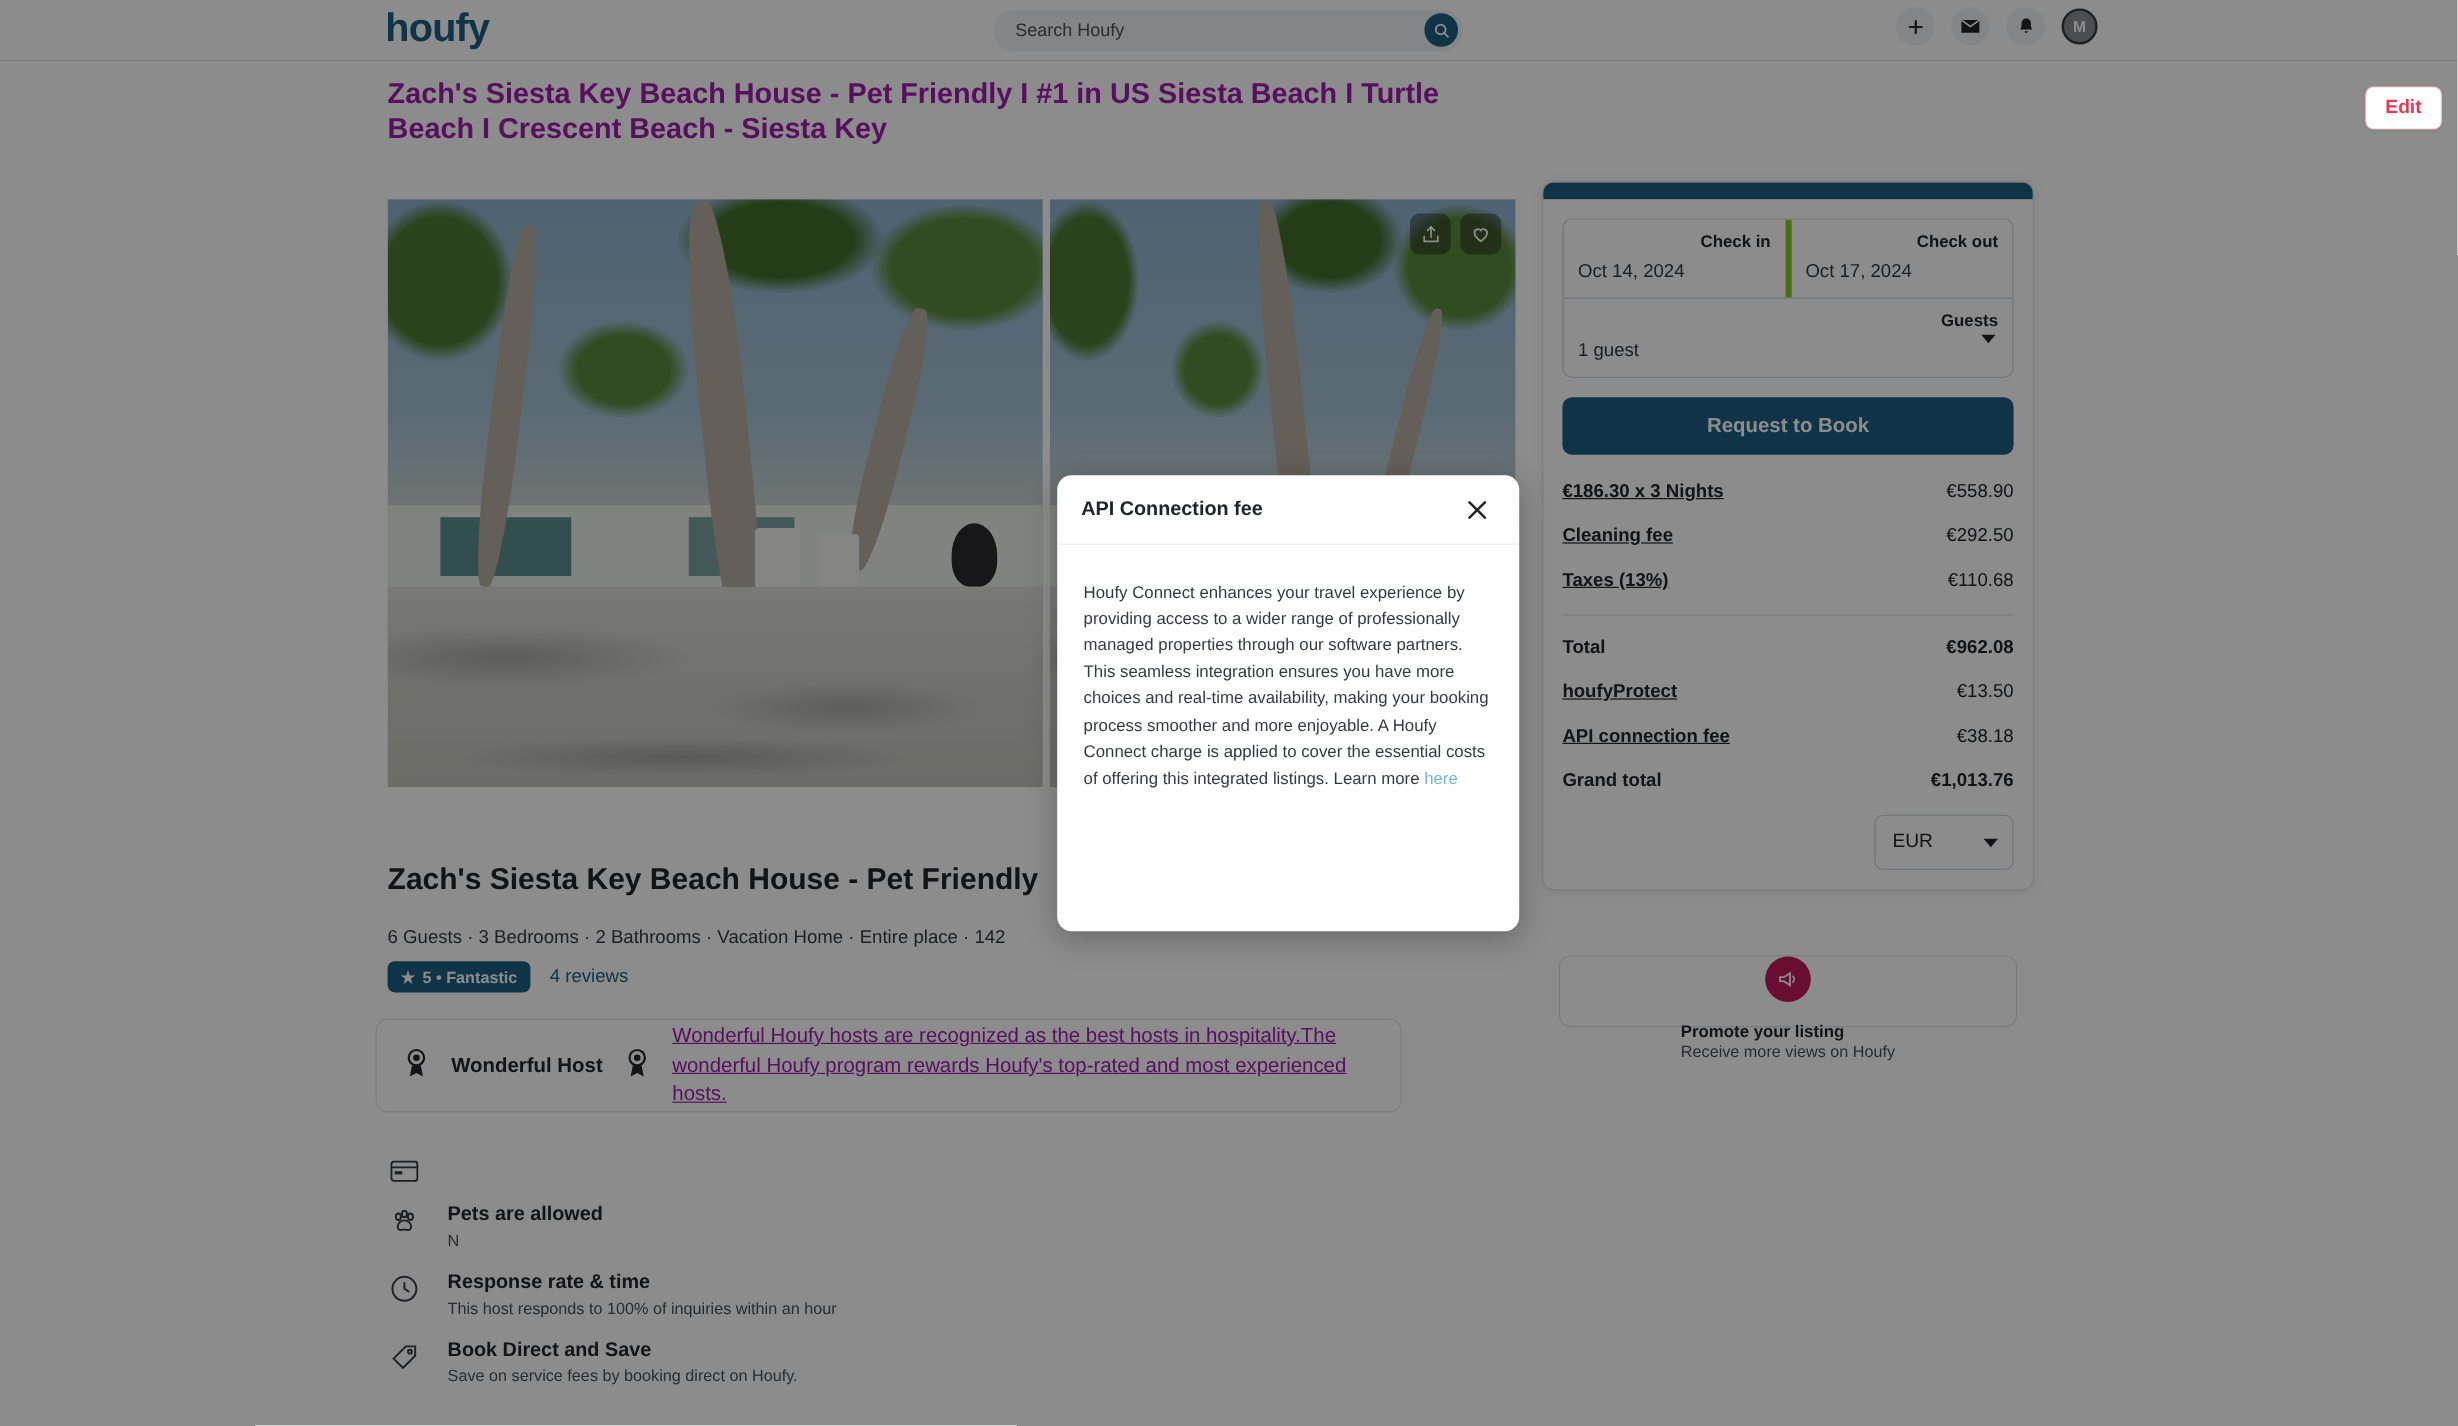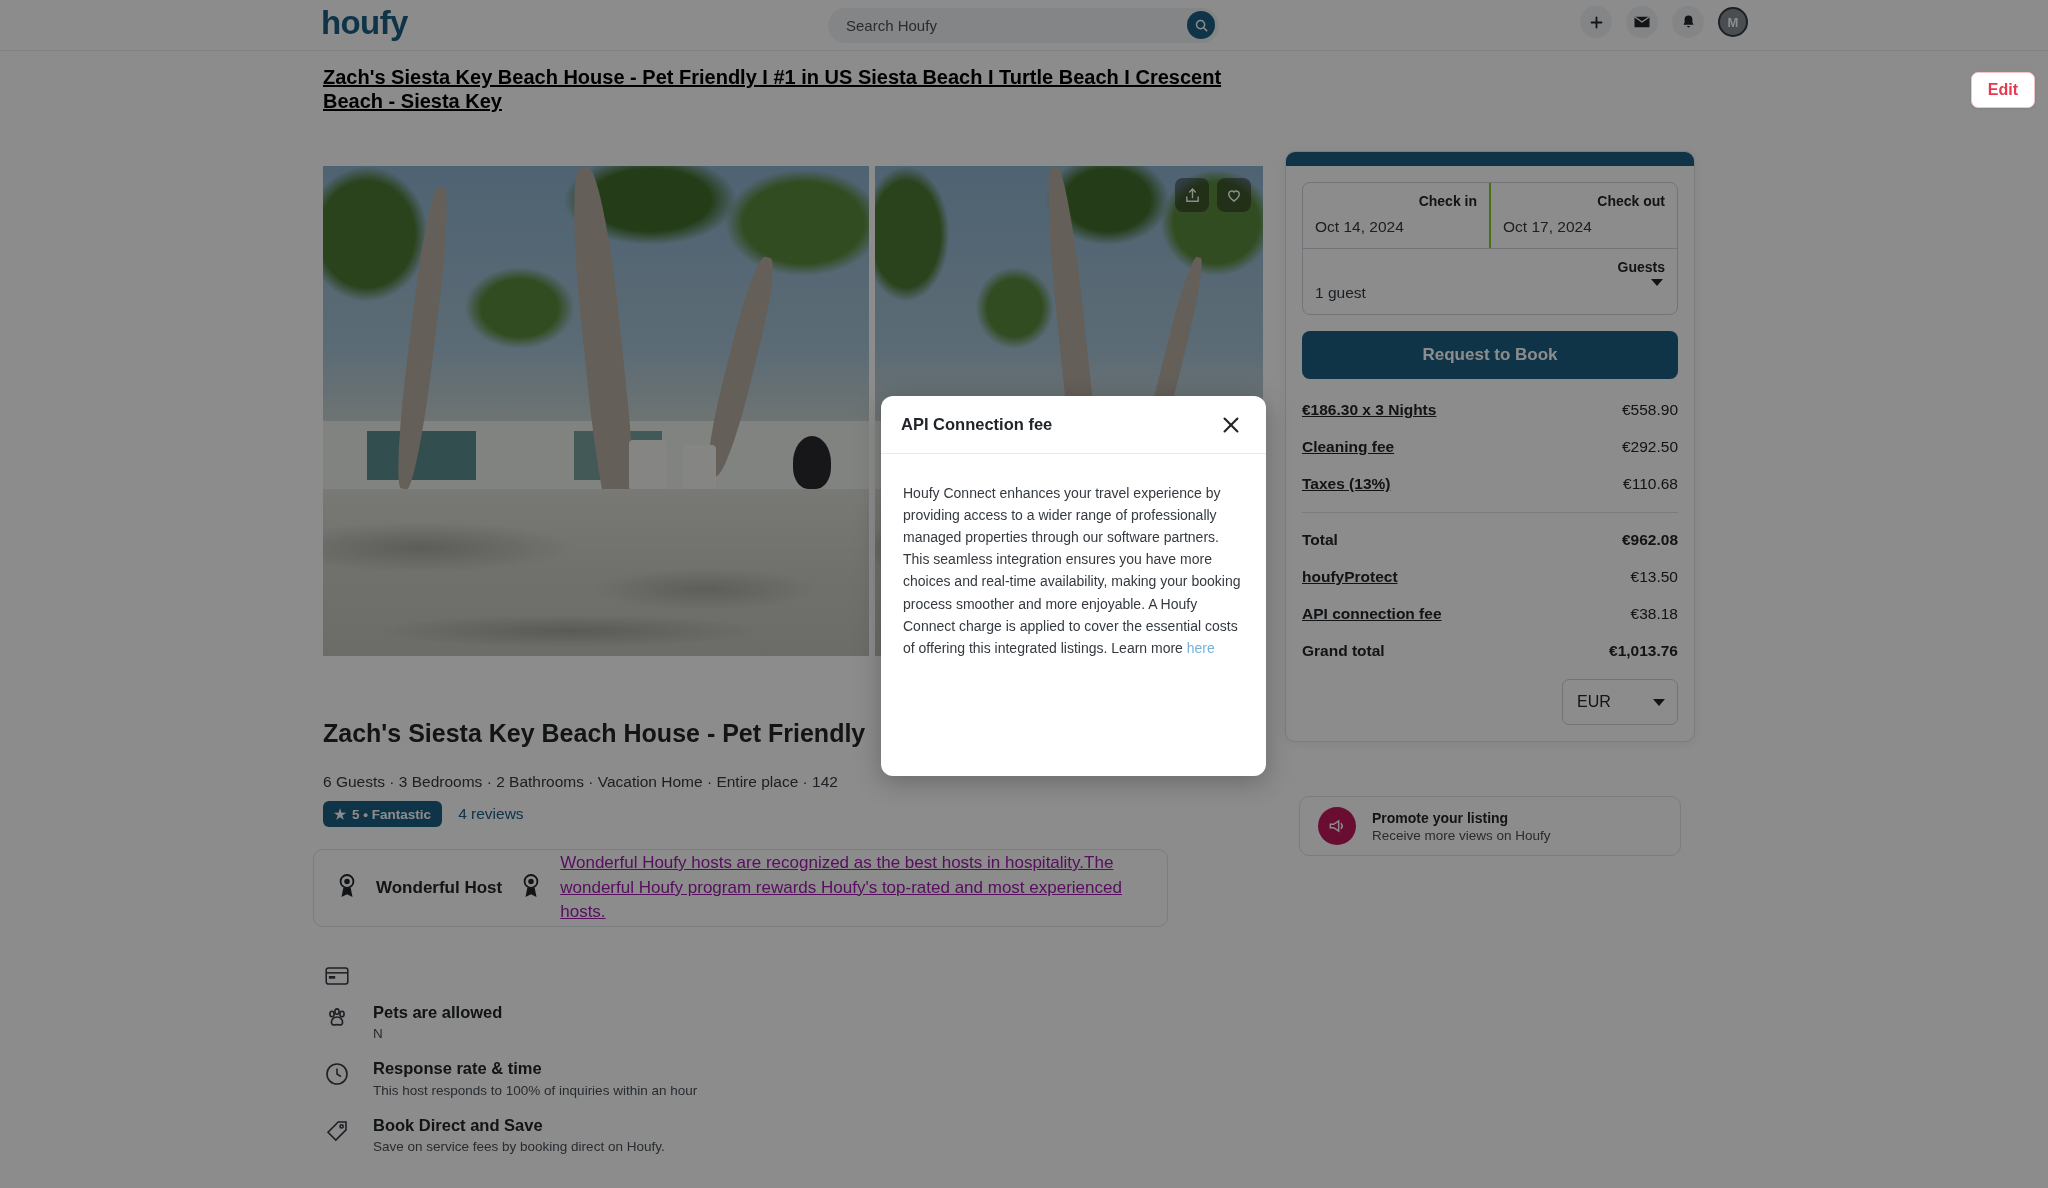--- a/index.html
+++ b/index.html
@@ -70,21 +70,21 @@
     border: 1px solid #f1c4c9; border-radius: 7px;
     padding: 8px 16px; font-size: 16px; font-weight: 700;
     font-family: inherit; cursor: pointer; z-index: 600;
     box-shadow: 0 1px 3px rgba(0,0,0,.08);
   }
 
   
   .content { position: absolute; top: 51px; left: 0; width: 2048px; }
   .page-title {
     position: absolute; left: 323px; top: 14px; width: 900px;
-    font-size: 20px; font-weight: 700; color: #000000; line-height: 1.2; text-decoration: underline;
+    font-size: 24px; font-weight: 700; color: #a21caf; line-height: 1.2;
   }
 
   
   .gallery { position: absolute; left: 323px; top: 115px; width: 940px; height: 490px; display: flex; gap: 6px; }
   .photo { position: relative; overflow: hidden; }
   .photo-main { width: 546px; height: 490px; }
   .photo-side { width: 388px; height: 490px; }
   .ph-sky { position:absolute; inset:0; background: linear-gradient(#8fb4cf 0%, #a8c4d6 38%, #cfd6cf 55%, #e3e3de 100%); }
   .ph-bldg { position:absolute; left:0; right:0; top:52%; height:14%; background:#eceee9; }
   .ph-bldg2 { position:absolute; left:8%; top:54%; width:20%; height:10%; background:#2f6f70; opacity:.75; }
@@ -152,21 +152,21 @@
     box-shadow: 0 2px 10px rgba(0,0,0,.07);
     overflow:hidden;
   }
   .book-bar { height:14px; background:#1c6083; }
   .book-inner { padding:16px; }
   .date-grid {
     border:1px solid #ced4da; border-radius:8px; overflow:hidden;
   }
   .date-row { display:flex; }
   .date-cell { flex:1; padding:10px 12px 12px; }
-  .date-cell + .date-cell { border-left:2px solid #84cc16; }
+  .date-cell + .date-cell { border-left:5px solid #84cc16; }
   .fld-lbl { font-size:14px; font-weight:700; color:#212529;text-align:right; }
   .fld-val { font-size:15.5px; color:#343a40; margin-top:9px; }
   .guest-row { border-top:1px solid #ced4da; padding:10px 12px 12px; position:relative; cursor:pointer; }
   .caret { position:absolute; right:14px; top:30px; width:0; height:0;
            border-left:6px solid transparent; border-right:6px solid transparent; border-top:7px solid #212529; }
   .btn-book {
     width:100%; margin-top:16px; height:48px; border:0; border-radius:8px;
     background:#1c6083; color:#fff; font-size:17px; font-weight:700;
     font-family:inherit; cursor:pointer;
   }
@@ -182,21 +182,21 @@
     width:116px; height:46px; border:1px solid #ced4da; border-radius:7px;
     display:flex; align-items:center; padding:0 14px; position:relative;
     font-size:16px; color:#212529; cursor:pointer;
   }
   .cur-sel .caret2 { position:absolute; right:12px; top:19px; width:0;height:0;
     border-left:6px solid transparent;border-right:6px solid transparent;border-top:7px solid #212529; }
 
   .promo-card {
     position:absolute; left:1299px; top:745px; width:382px; height:60px;
     border:1px solid #dee2e6; border-radius:10px; background:#fff;
-    display:flex; align-items:center; gap:16px; padding:0 18px;
+    display:flex; align-items:center; gap:16px; padding:0 18px;flex-direction:column;
   }
   .promo-ico {
     width:38px;height:38px;border-radius:50%;background:#c2185b;
     display:flex;align-items:center;justify-content:center;flex:0 0 38px;
   }
   .promo-t { font-size:14px; font-weight:700; color:#212529; }
   .promo-s { font-size:13.5px; color:#495057; margin-top:2px; }
 
   
   .modal {

